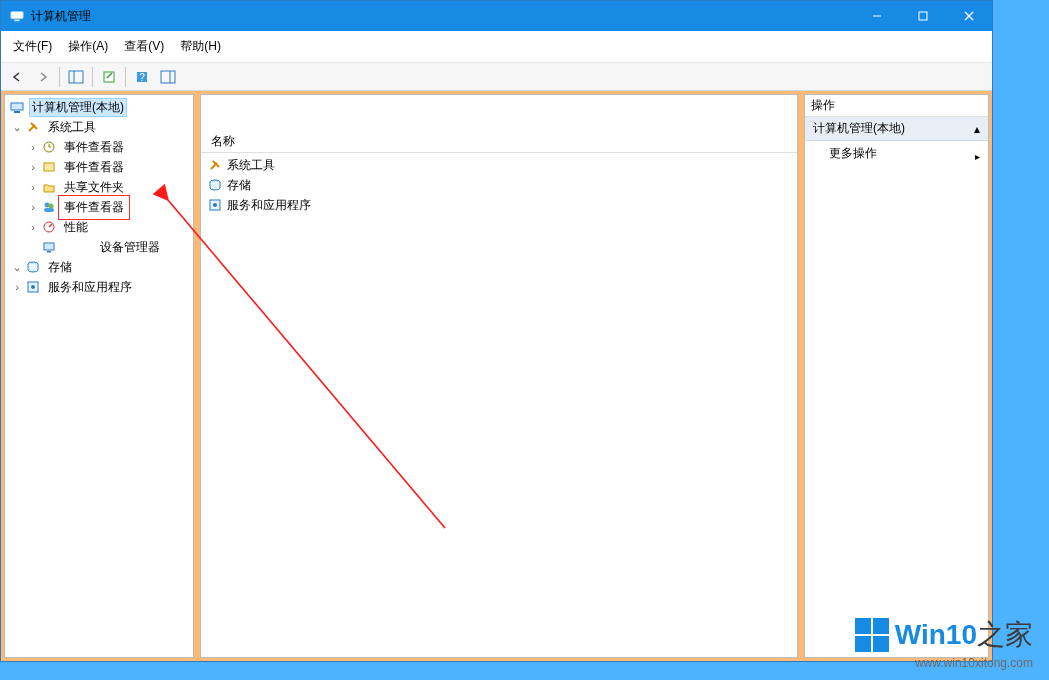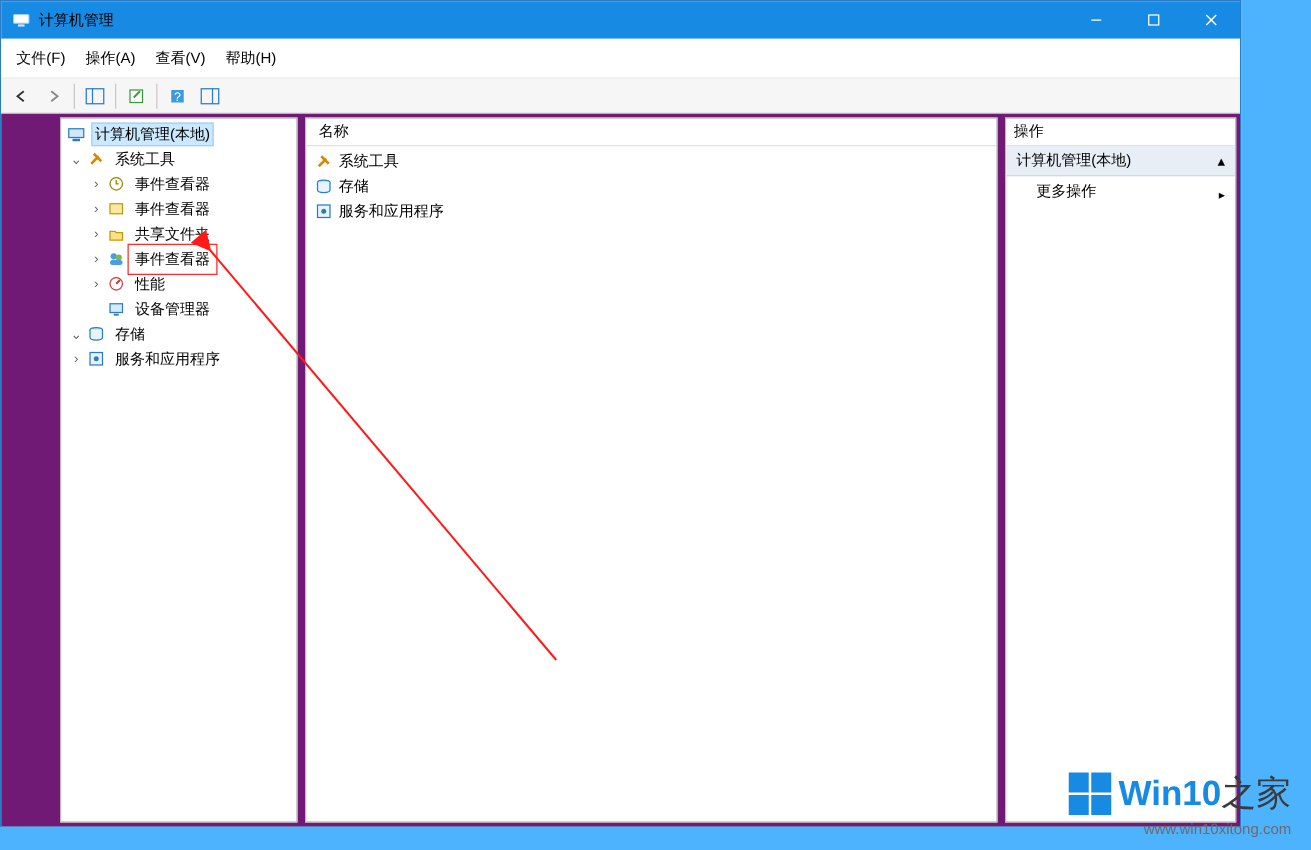--- a/index.html
+++ b/index.html
@@ -17,37 +17,37 @@
 
 .menubar { height: 32px; background: #fff; display: flex; align-items: center; padding: 0 4px; border-bottom: 1px solid #e5e5e5; }
 .menubar .menuitem { padding: 2px 8px; cursor: default; }
 
 
 .toolbar { height: 28px; background: #f6f6f6; display: flex; align-items: center; padding: 0 4px; border-bottom: 1px solid #d6d6d6; gap: 2px; }
 .tbtn { width: 24px; height: 24px; display: flex; align-items: center; justify-content: center; border: 1px solid transparent; }
 .tsep { width: 1px; height: 20px; background: #c8c8c8; margin: 0 2px; }
 
 
-.main { flex: 1; display: flex; background: #701a75; padding-left: 44px; }
+.main { flex: 1; display: flex; background: #fdba74; }
 .pane { border: 1px solid #bcbcbc; margin: 3px; background: #fff; overflow: auto; position: relative; }
 .left { width: 190px; }
 .center { flex: 1; }
 .right { width: 185px; }
 
 
 .tree { padding: 2px 0; }
 .tree-row { display: flex; align-items: center; height: 20px; padding-right: 4px; white-space: nowrap; }
 .tw { width: 16px; text-align: center; color: #666; font-size: 11px; cursor: default; }
 .tree-icon { width: 16px; height: 16px; margin-right: 4px; display: flex; align-items: center; justify-content: center; }
 .tree-label { padding: 1px 3px; }
 .tree-row.sel .tree-label { background: #cce8ff; border: 1px solid #99d1ff; padding: 0px 2px; }
 .tree-row.highlighted .tree-label { outline: 1px solid #ff2a2a; outline-offset: 2px; }
 
 
-.list-header { height: 22px; border-bottom: 1px solid #e0e0e0; display: flex; align-items: flex-end; padding: 0 6px; background: #fff; }
+.list-header { height: 22px; border-bottom: 1px solid #e0e0e0; display: flex; align-items: flex-end; padding: 0 6px; background: #fff; margin-top: 36px; }
 .list-header .col { padding: 2px 4px; }
 .list-body { padding: 2px 0; }
 .list-row { display: flex; align-items: center; height: 20px; padding: 0 6px; }
 .list-row .li-icon { width: 16px; height: 16px; margin-right: 4px; display: flex; align-items: center; justify-content: center; }
 
 
 .actions-header { height: 22px; background: #fff; border-bottom: 1px solid #e0e0e0; display: flex; align-items: center; padding: 0 6px; font-weight: 400; }
 .actions-section { background: #e8eef6; padding: 3px 8px; border-bottom: 1px solid #d0d8e0; display: flex; justify-content: space-between; align-items: center; }
 .actions-item { padding: 4px 8px 4px 24px; display: flex; align-items: flex-end; justify-content: space-between; }
 .actions-item .chev { color: #000; font-size: 10px; }
@@ -218,21 +218,21 @@
           <span class="tw">›</span>
           <span class="tree-icon">
               <svg width="14" height="14">
                 <circle cx="7" cy="7" r="5" fill="#fff" stroke="#cc3b3b"></circle>
                 <path d="M7 7 L10 4" stroke="#cc3b3b" stroke-width="1.5"></path>
               </svg>
             </span>
           <span class="tree-label">性能</span>
         </div>
 
-        <div class="tree-row" style="padding-left:36px;">
+        <div class="tree-row" style="padding-left:36px;gap:36px;">
           <span class="tree-icon">
               <svg width="14" height="14">
                 <rect x="2" y="3" width="10" height="7" fill="#d5eaff" stroke="#2a7dc4"></rect>
                 <rect x="5" y="11" width="4" height="1.5" fill="#2a7dc4"></rect>
               </svg>
             </span>
           <span class="tree-label">设备管理器</span>
         </div>
 
         <div class="tree-row" style="padding-left:4px;">

